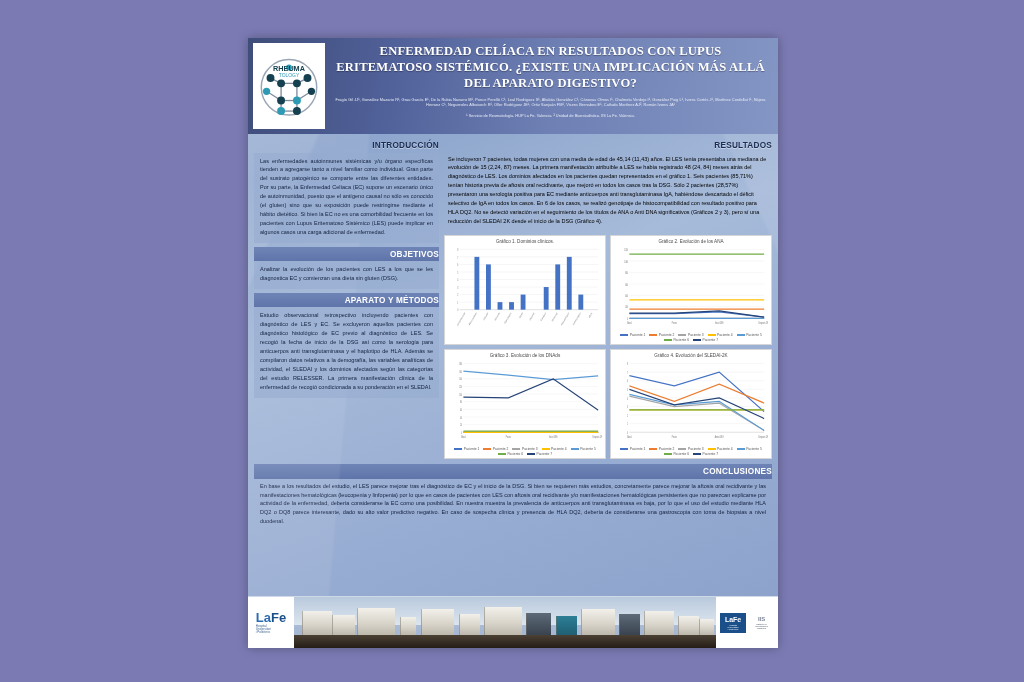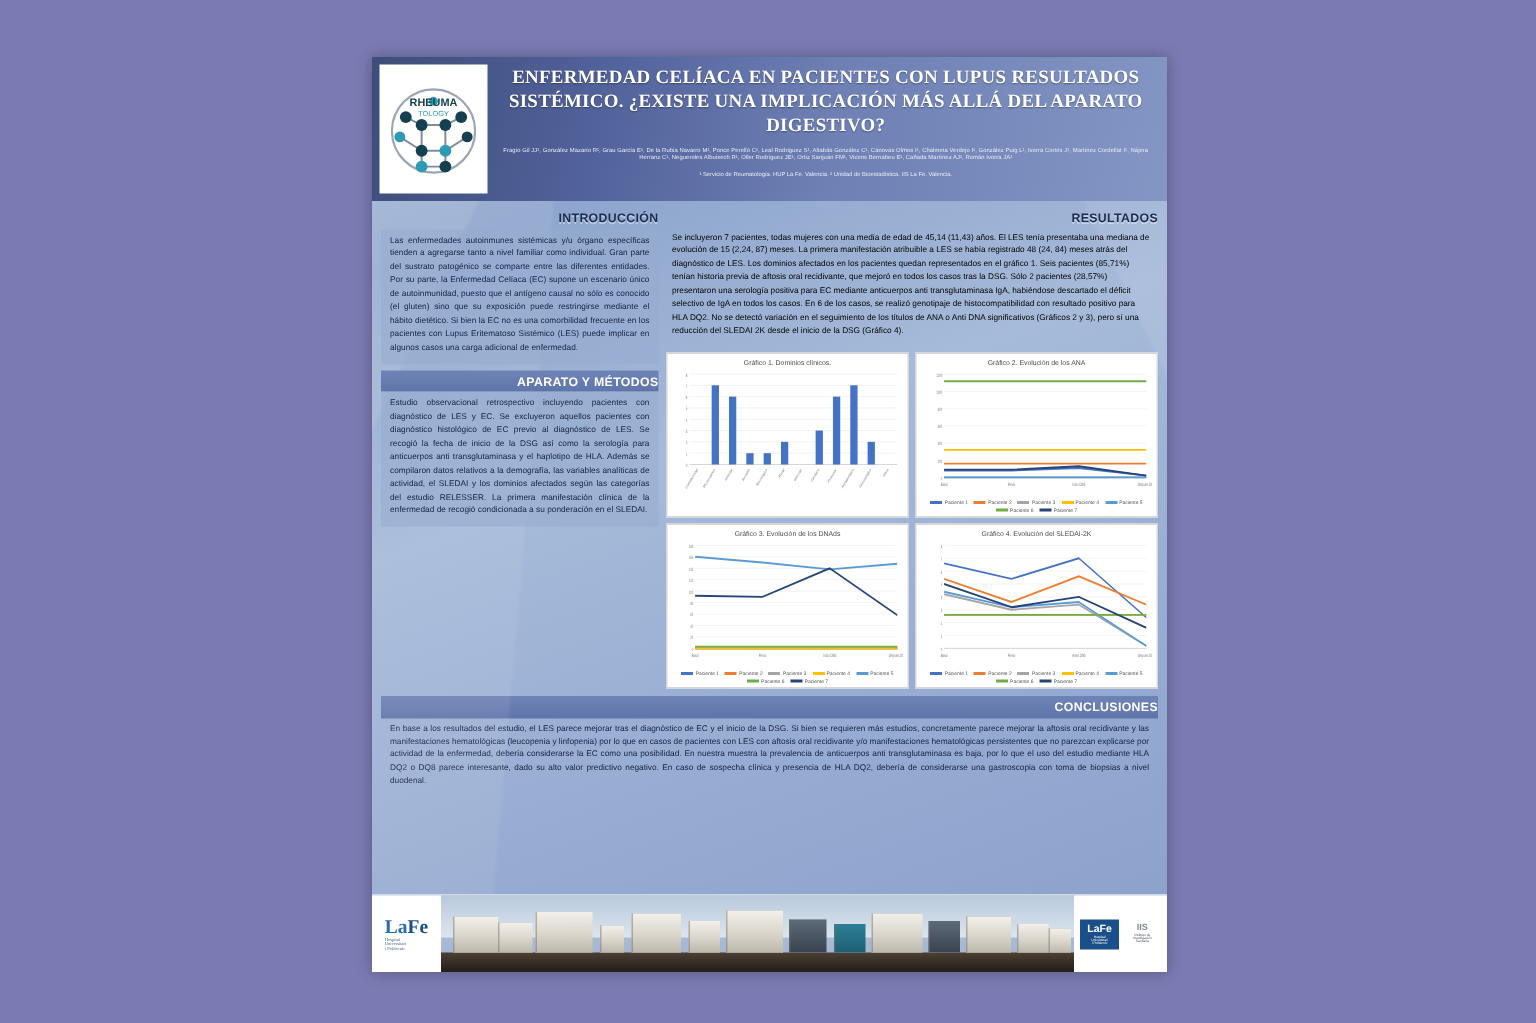--- a/index.html
+++ b/index.html
@@ -161,21 +161,21 @@
     position:absolute; left:0; right:0; bottom:0; height:26%;
     background: linear-gradient(180deg,#4b4034 0%, #241d16 100%);
   }
   .bld {
     position: absolute; bottom: 26%;
     background: linear-gradient(180deg,#f2f0ea 0%,#d9d5cb 55%,#bdb8ac 100%);
     border-left: 1px solid rgba(120,115,105,.5);
   }
   .bld.dark { background: linear-gradient(180deg,#5e6a78 0%,#39434f 100%); }
   .bld.tealtop { background: linear-gradient(180deg,#2d7f96 0%,#1f5f73 100%); }
-  .lafe-mark { font-family:Liberation Serif, serif; line-height:1; }
+  .lafe-mark { font-family:Liberation Sans, sans-serif; line-height:1; }
   .lafe-la { color:#2b6cb0; font-weight:bold; }
   .lafe-fe { color:#1a4f8a; font-weight:bold; }
   .lafe-sub { color:#3a5f8f; }
 </style>
 </head>
 <body>
 
 <div id="poster">
 
   <div id="header">
@@ -206,37 +206,43 @@
           <circle cx="62" cy="72" r="6" fill="#2e9bb5"></circle>
           <circle cx="38" cy="88" r="6" fill="#2e9bb5"></circle>
           <circle cx="62" cy="88" r="6" fill="#14404f"></circle>
           <circle cx="50" cy="22" r="4.5" fill="#2e9bb5"></circle>
         </g>
         <text x="50" y="27" text-anchor="middle" font-family="Liberation Sans, sans-serif" font-size="11" font-weight="bold" fill="#14404f">RHEUMA</text>
         <text x="50" y="37" text-anchor="middle" font-family="Liberation Sans, sans-serif" font-size="7.5" fill="#2e9bb5">TOLOGY</text>
       </svg>
     </div>
     <div id="title-wrap">
-      <div id="poster-title">ENFERMEDAD CELÍACA EN PACIENTES CON LUPUS RESULTADOS SISTÉMICO. ¿EXISTE UNA IMPLICACIÓN MÁS ALLÁ DEL APARATO DIGESTIVO?</div>
+      <div id="poster-title">ENFERMEDAD CELÍACA EN RESULTADOS CON LUPUS ERITEMATOSO SISTÉMICO. ¿EXISTE UNA IMPLICACIÓN MÁS ALLÁ DEL APARATO DIGESTIVO?</div>
       <div id="authors">Fragío Gil JJ¹, González Mazario R¹, Grau García E¹, De la Rubia Navarro M¹, Ponce Perelló C¹, Leal Rodriguez S¹, Altabás González C¹, Cánovas Olmos I¹, Chalmeta Verdejo I¹, González Puig L¹, Ivorra Cortés J¹, Martínez Cordellat I¹, Nájera Herranz C¹, Negueroles Albuixech R¹, Oller Rodríguez JE¹, Ortiz Sanjuán FM¹, Vicens Bernabeu E¹, Cañada Martínez AJ², Román Ivorra JA¹</div>
       <div id="affil">¹ Servicio de Reumatología. HUP La Fe. Valencia. ² Unidad de Bioestadística. IIS La Fe. Valencia.</div>
     </div>
   </div>
 
   <div id="body-cols">
 
     <div id="col-left">
 
       <div>
         <div class="sec-head light">INTRODUCCIÓN</div>
         <div class="panel">
           <p>Las enfermedades autoinmunes sistémicas y/u órgano específicas tienden a agregarse tanto a nivel familiar como individual. Gran parte del sustrato patogénico se comparte entre las diferentes entidades. Por su parte, la Enfermedad Celíaca (EC) supone un escenario único de autoinmunidad, puesto que el antígeno causal no sólo es conocido (el gluten) sino que su exposición puede restringirse mediante el hábito dietético. Si bien la EC no es una comorbilidad frecuente en los pacientes con Lupus Eritematoso Sistémico (LES) puede implicar en algunos casos una carga adicional de enfermedad.</p>
         </div>
       </div>
 
+      <div>
+        <div class="sec-head">OBJETIVOS</div>
+        <div class="panel">
+          <p>Analizar la evolución de los pacientes con LES a los que se les diagnostica EC y comienzan una dieta sin gluten (DSG).</p>
+        </div>
+      </div>
 
       <div>
         <div class="sec-head">APARATO Y MÉTODOS</div>
         <div class="panel">
           <p>Estudio observacional retrospectivo incluyendo pacientes con diagnóstico de LES y EC. Se excluyeron aquellos pacientes con diagnóstico histológico de EC previo al diagnóstico de LES. Se recogió la fecha de inicio de la DSG así como la serología para anticuerpos anti transglutaminasa y el haplotipo de HLA. Además se compilaron datos relativos a la demografía, las variables analíticas de actividad, el SLEDAI y los dominios afectados según las categorías del estudio RELESSER. La primera manifestación clínica de la enfermedad de recogió condicionada a su ponderación en el SLEDAI.</p>
         </div>
       </div>
 
     </div>
 

